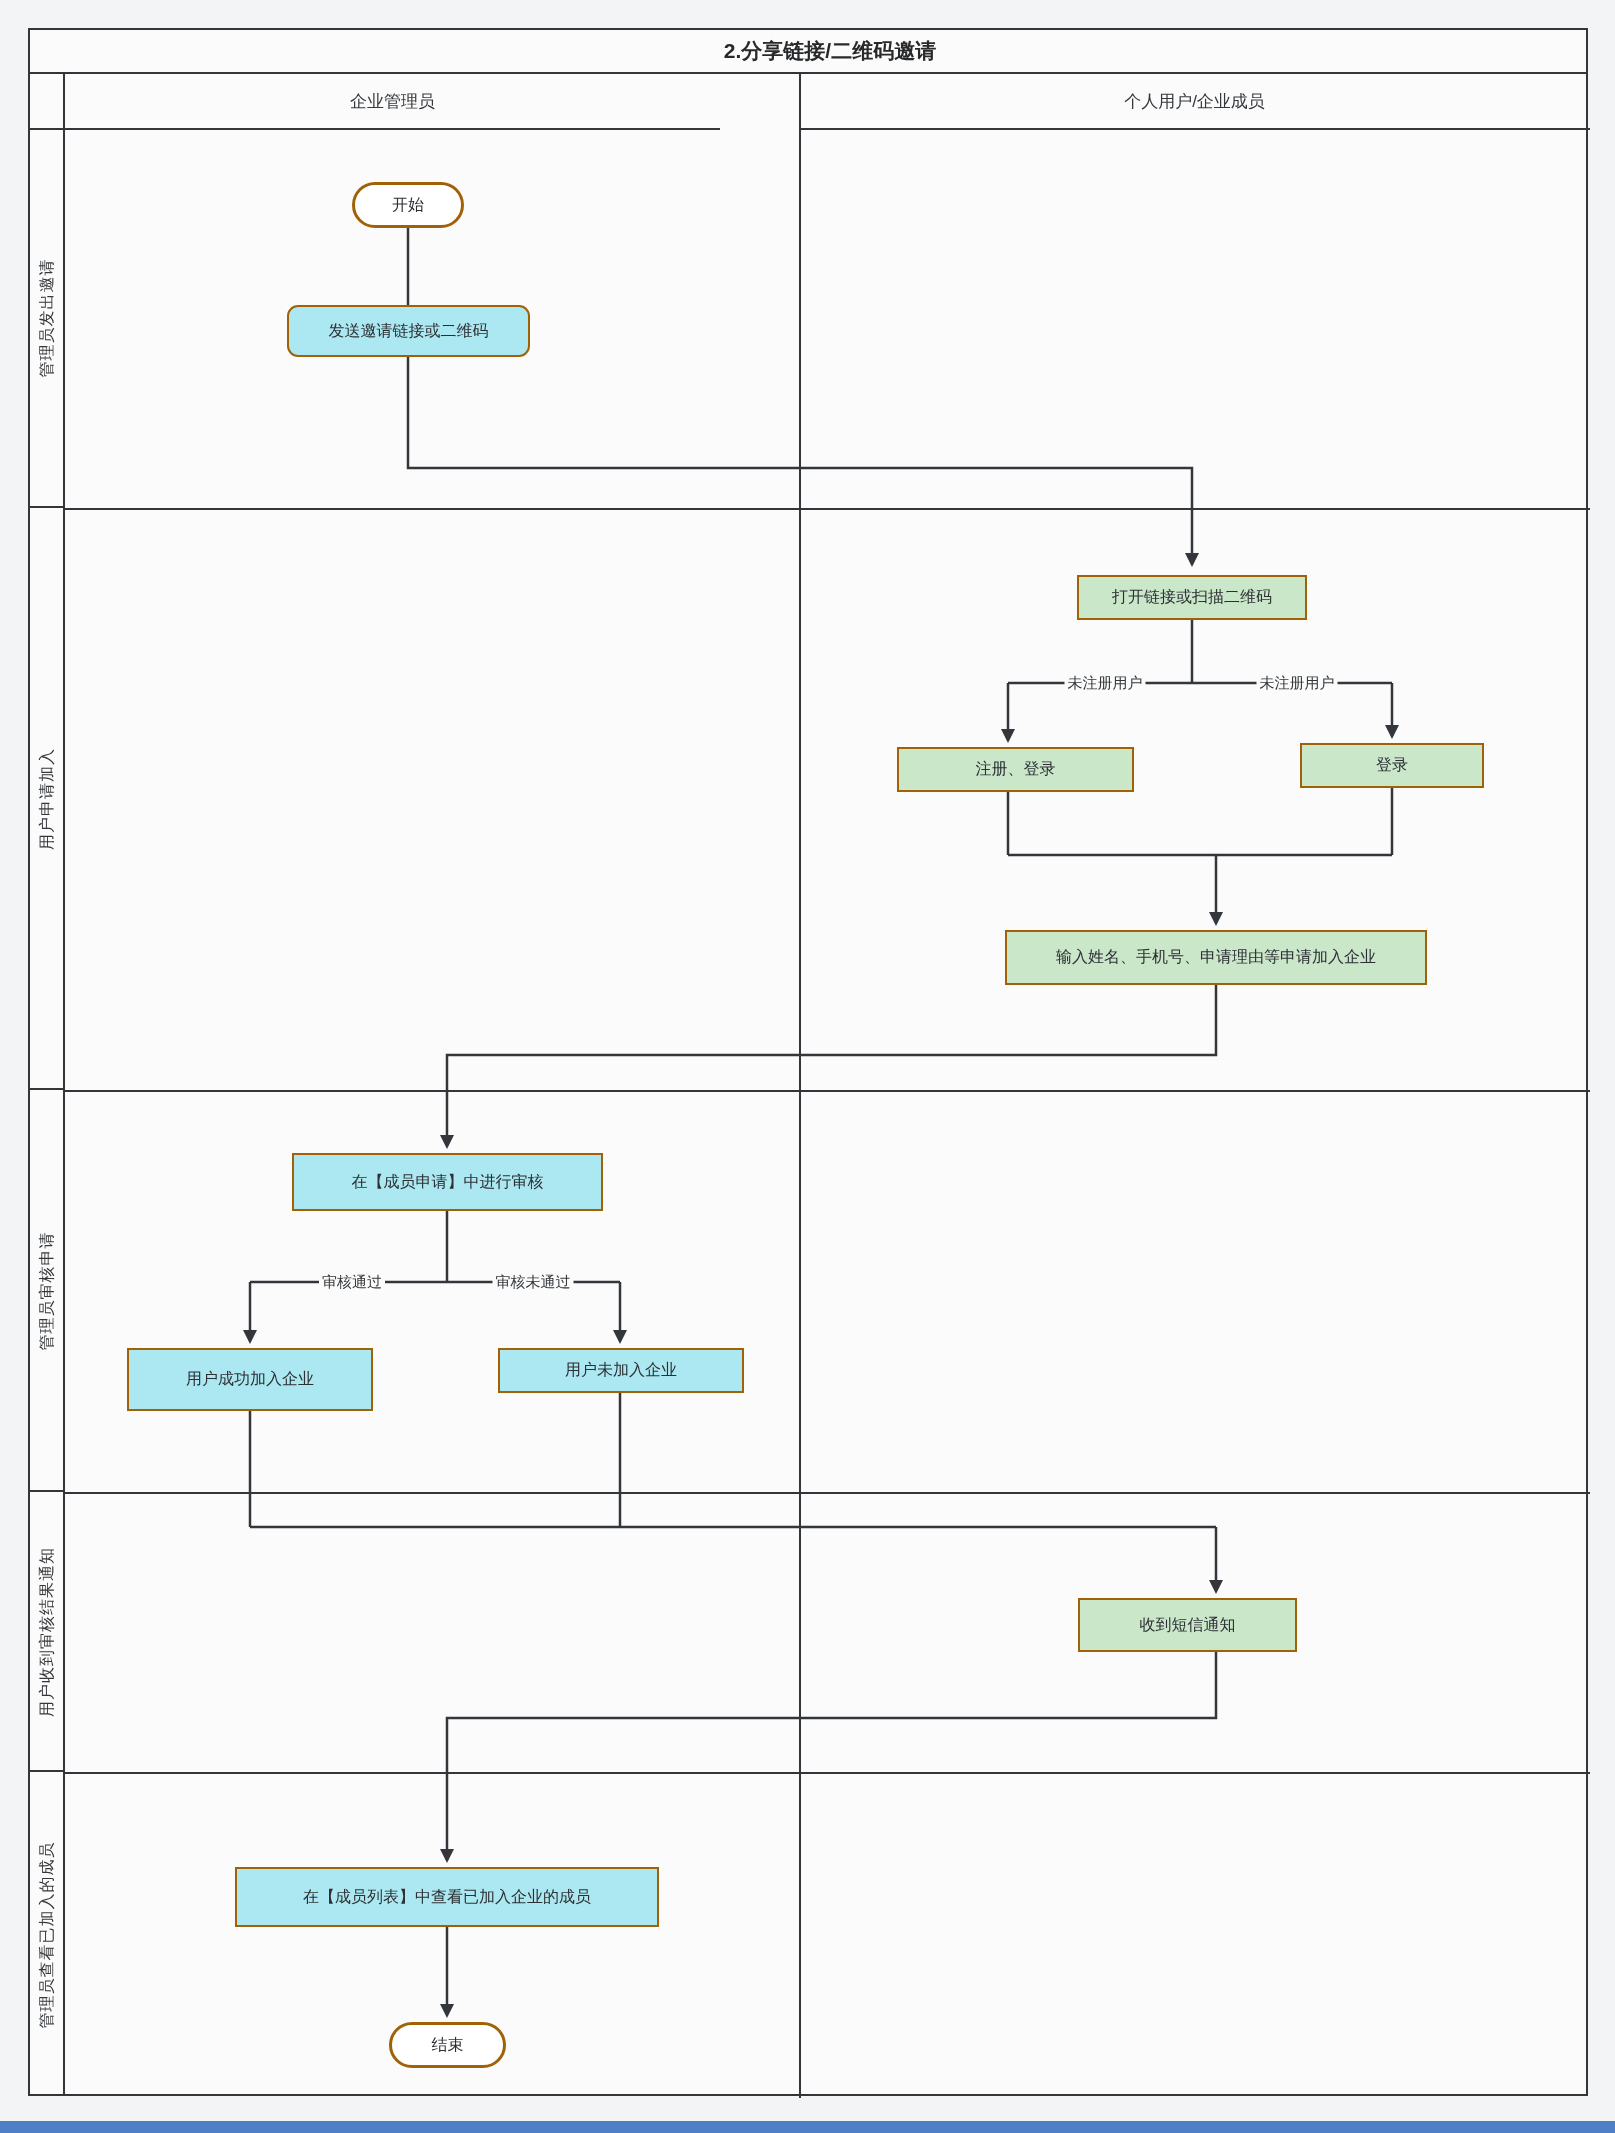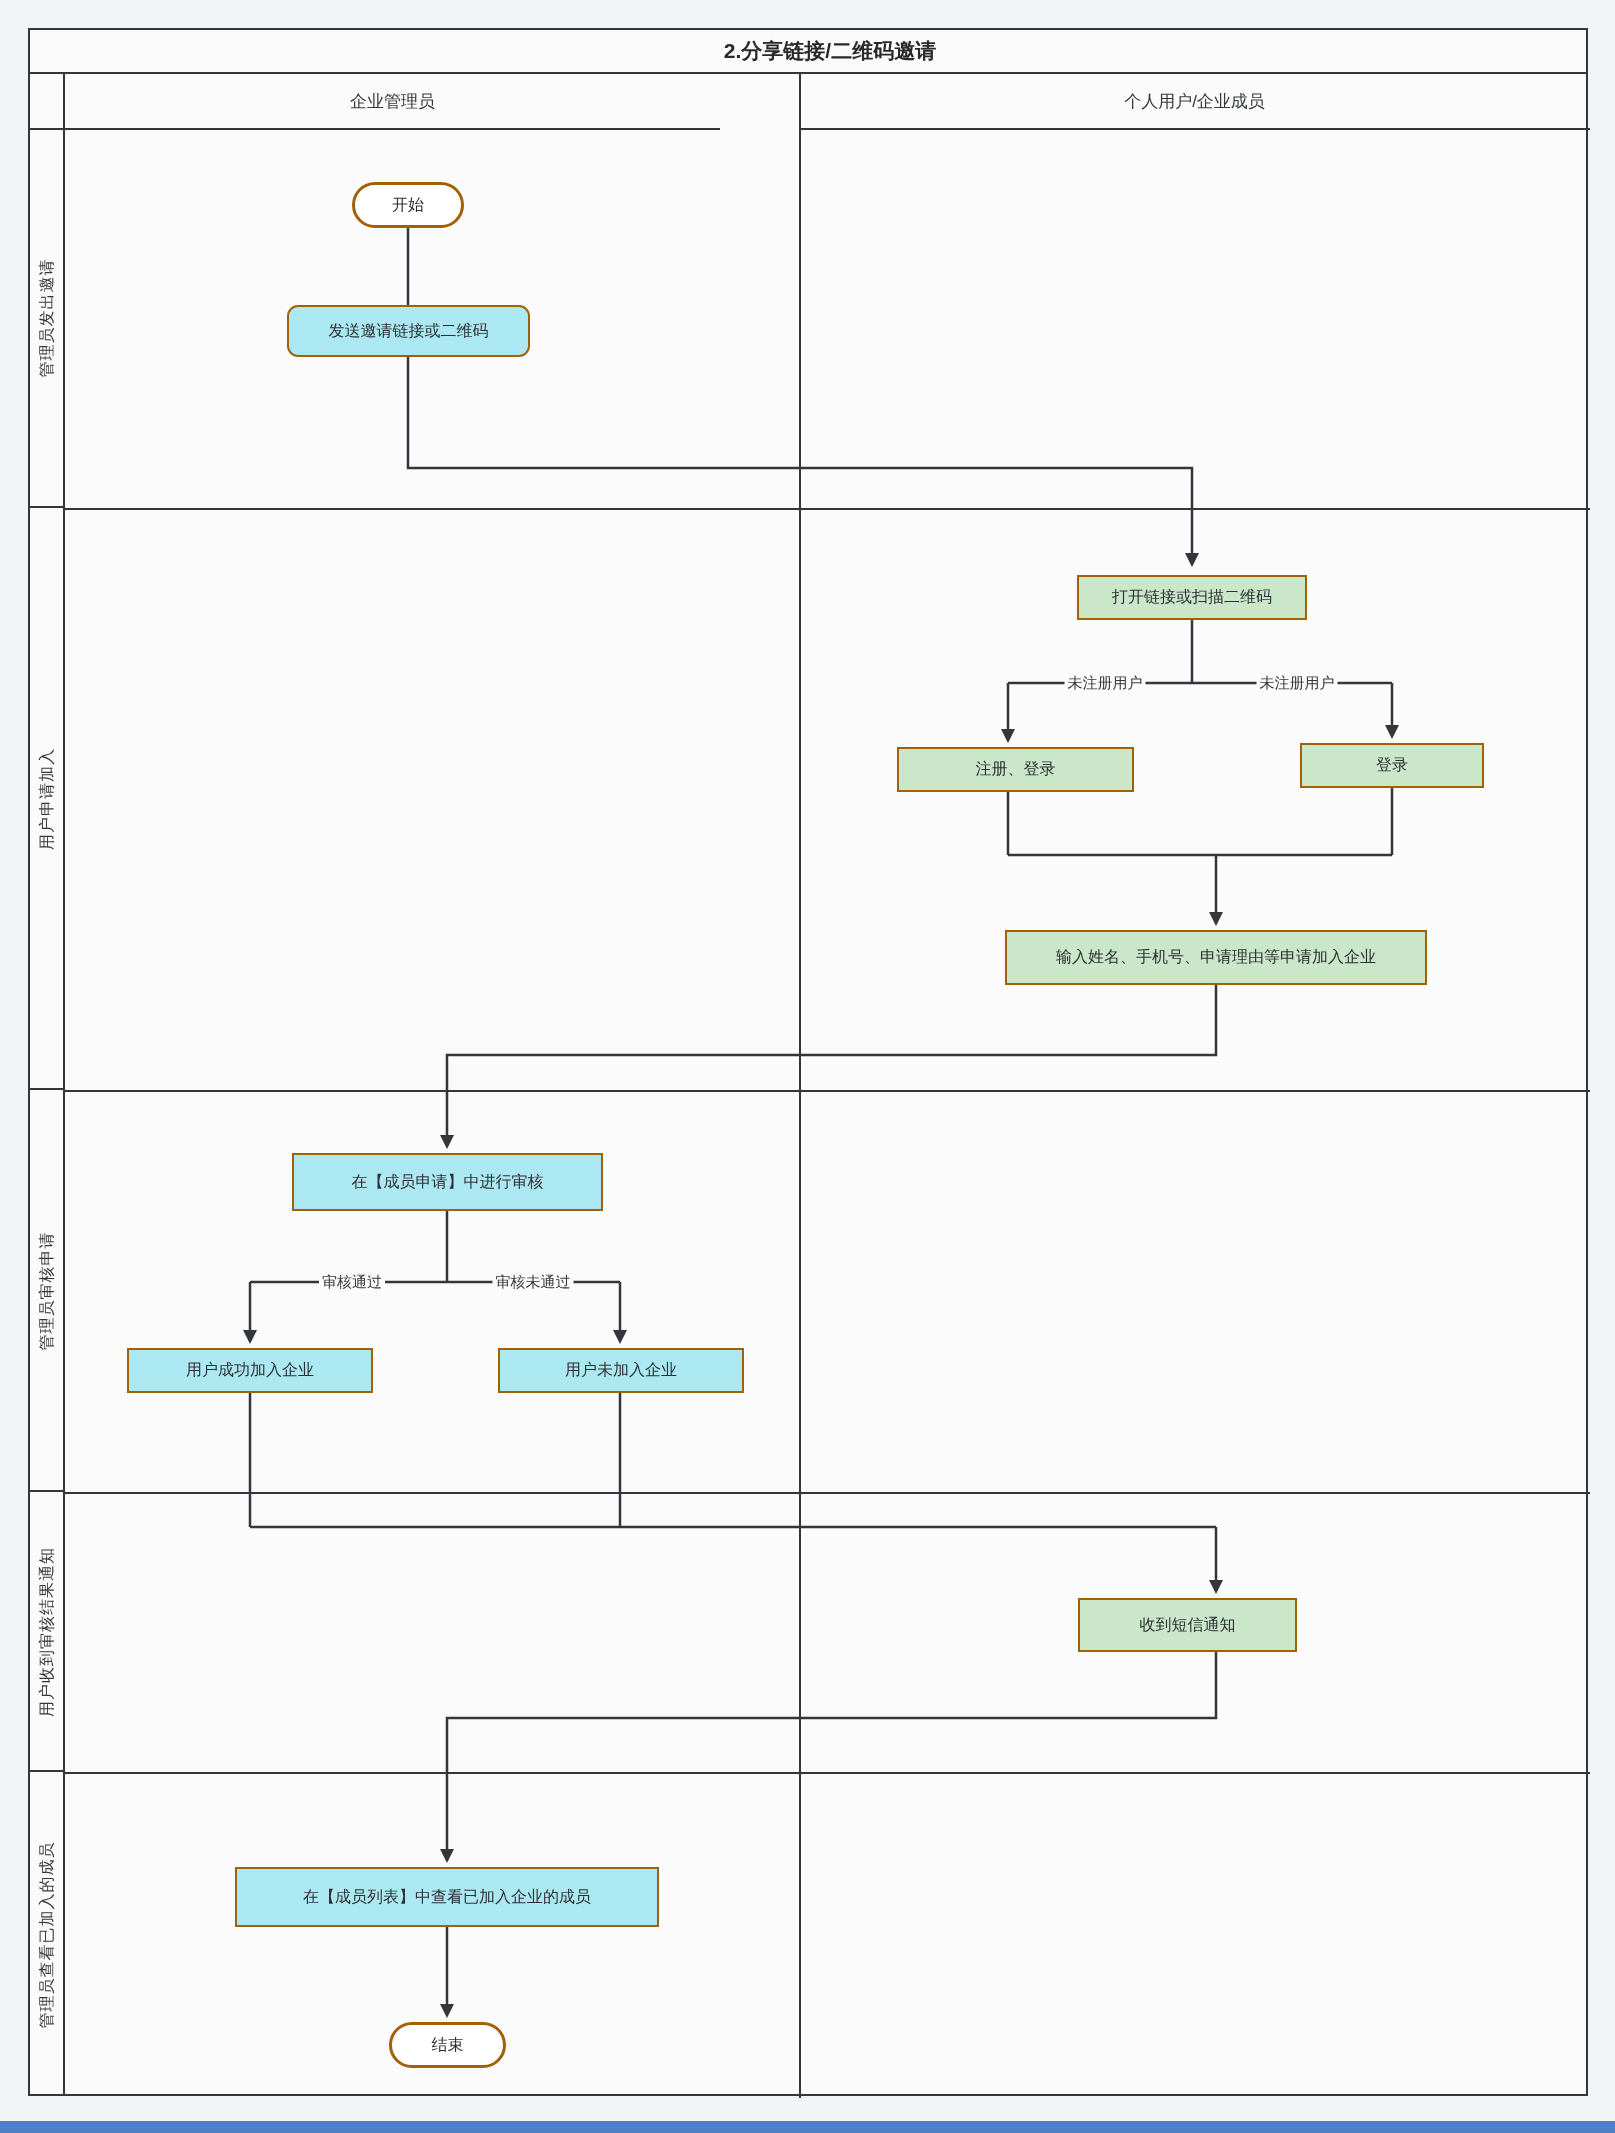--- a/index.html
+++ b/index.html
@@ -145,21 +145,21 @@
 
     <path d="M417,1897 V1985" marker-end="url(#arr)"></path>
   </svg>
 
   <div class="node terminator" style="left:322px;top:152px;width:112px;height:46px;">开始</div>
 
   <div class="node process-admin" style="left:257px;top:275px;width:243px;height:52px;border-radius:11px;">发送邀请链接或二维码</div>
 
   <div class="node process-admin" style="left:262px;top:1123px;width:311px;height:58px;">在【成员申请】中进行审核</div>
 
-  <div class="node process-admin" style="left:97px;top:1318px;width:246px;height:45px;">用户成功加入企业</div>
+  <div class="node process-admin" style="left:97px;top:1318px;width:246px;height:63px;">用户成功加入企业</div>
 
   <div class="node process-admin" style="left:468px;top:1318px;width:246px;height:45px;">用户未加入企业</div>
 
   <div class="node process-admin" style="left:205px;top:1837px;width:424px;height:60px;">在【成员列表】中查看已加入企业的成员</div>
 
   <div class="node terminator" style="left:359px;top:1992px;width:117px;height:46px;">结束</div>
 
   <div class="node process-user" style="left:1047px;top:545px;width:230px;height:45px;">打开链接或扫描二维码</div>
 
   <div class="node process-user" style="left:867px;top:717px;width:237px;height:45px;">注册、登录</div>

